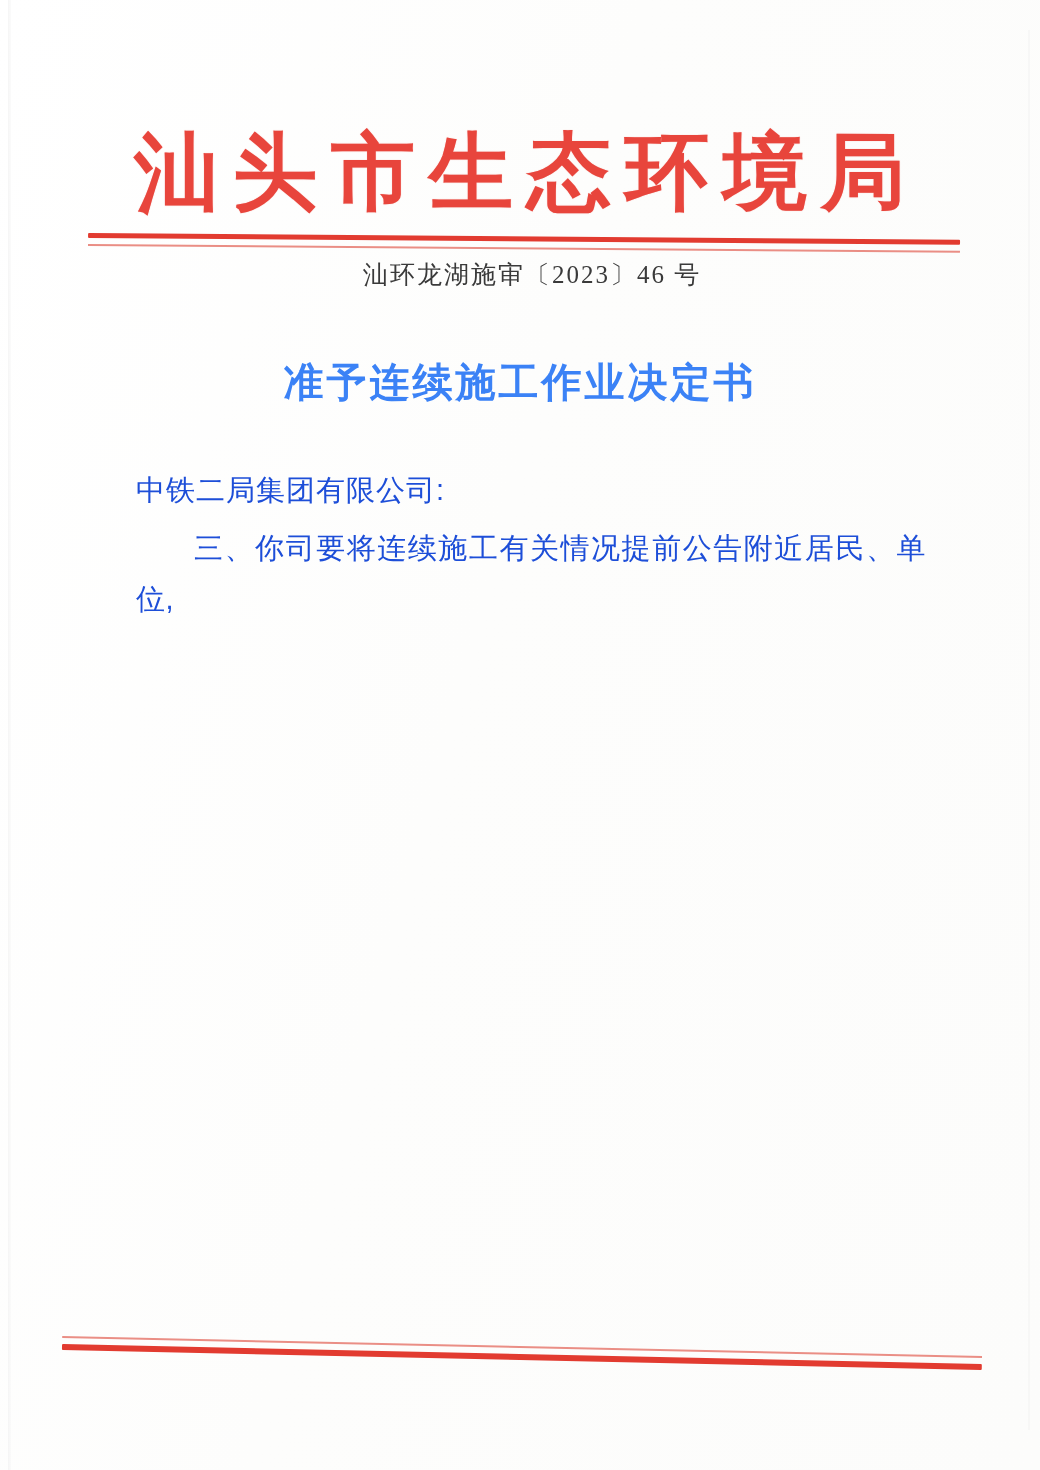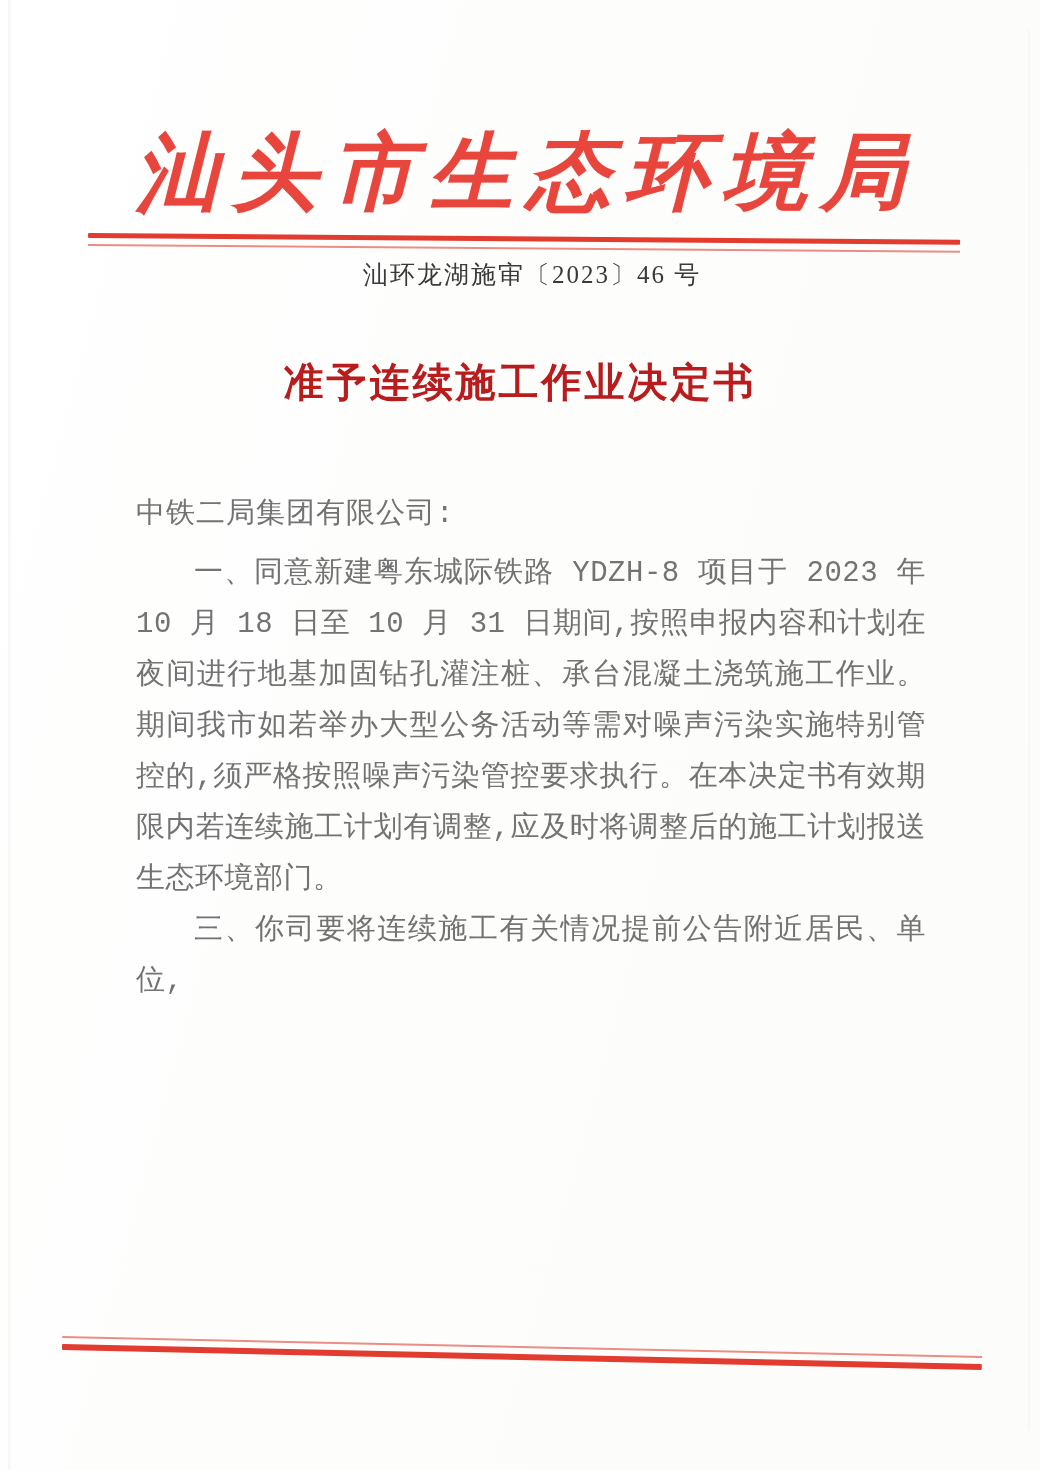--- a/index.html
+++ b/index.html
@@ -39,21 +39,20 @@
     background: linear-gradient(105deg, #ffffff 0%, #fdfdfc 45%, #fcfcfb 100%);
     pointer-events: none;
   }
 
   
   .letterhead {
     position: absolute;
     left: 0; top: 128px;
     width: 1040px;
     text-align: center;
-    font-style: italic;
   }
   .letterhead-title {
     font-family: "DejaVu Serif", "Liberation Serif", serif;
     font-size: 84px;
     line-height: 1.05;
     font-weight: 700;
     letter-spacing: 14px;
     color: #e8453c;
     text-indent: 14px;
     text-shadow: 0 0 1px rgba(232,69,60,.45);
@@ -99,30 +98,30 @@
   
   .doc-title {
     position: absolute;
     left: 0; top: 355px;
     width: 1040px;
     text-align: center;
     font-family: "DejaVu Serif", "Liberation Serif", serif;
     font-size: 40px;
     font-weight: 700;
     letter-spacing: 3px;
-    color: #b91c1c;
+    color: #3b82f6;
   }
 
   
   .body-block {
     position: absolute;
-    left: 136px; top: 493px;
+    left: 136px; top: 468px;
     width: 790px;
-    font-family: Liberation Mono, monospace;
-    color: #737373;
+    font-family: Liberation Sans, sans-serif;
+    color: #1d4ed8;
   }
   .recipient {
     font-size: 29px;
     line-height: 1.55;
     letter-spacing: 1px;
     margin-bottom: 10px;
   }
   .para {
     font-size: 29px;
     line-height: 51px;
@@ -162,21 +161,20 @@
     <div class="rule-thin"></div>
   </div>
 
   <div class="doc-number">汕环龙湖施审〔2023〕46 号</div>
 
   <div class="doc-title">准予连续施工作业决定书</div>
 
   <div class="body-block">
     <div class="recipient">中铁二局集团有限公司:</div>
 
-    <p class="para">一、同意新建粤东城际铁路 YDZH-8 项目于 2023 年 10 月 18 日至 10 月 31 日期间,按照申报内容和计划在夜间进行地基加固钻孔灌注桩、承台混凝土浇筑施工作业。期间我市如若举办大型公务活动等需对噪声污染实施特别管控的,须严格按照噪声污染管控要求执行。在本决定书有效期限内若连续施工计划有调整,应及时将调整后的施工计划报送生态环境部门。</p>
     <p class="para">三、你司要将连续施工有关情况提前公告附近居民、单位,</p>
   </div>
 
   <div class="rule-group-bottom">
     <div class="rule-thin"></div>
     <div class="rule-thick"></div>
   </div>
 
 </div>
 

